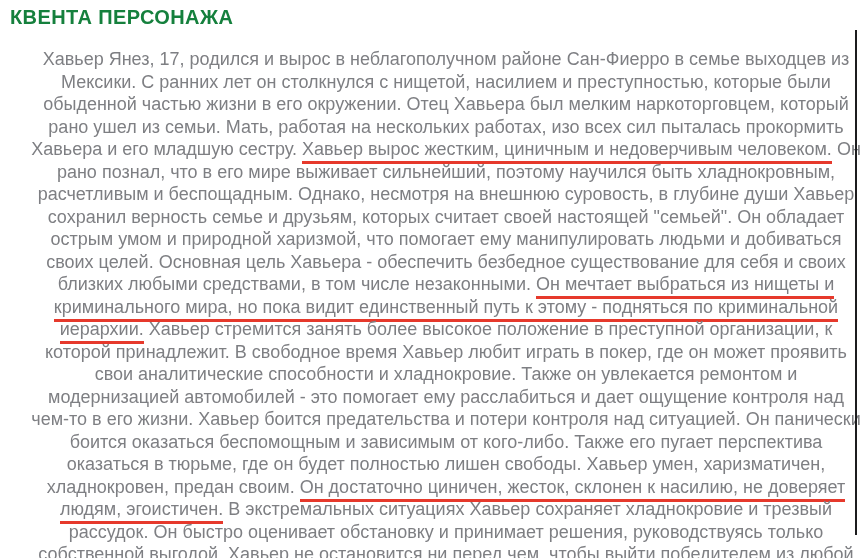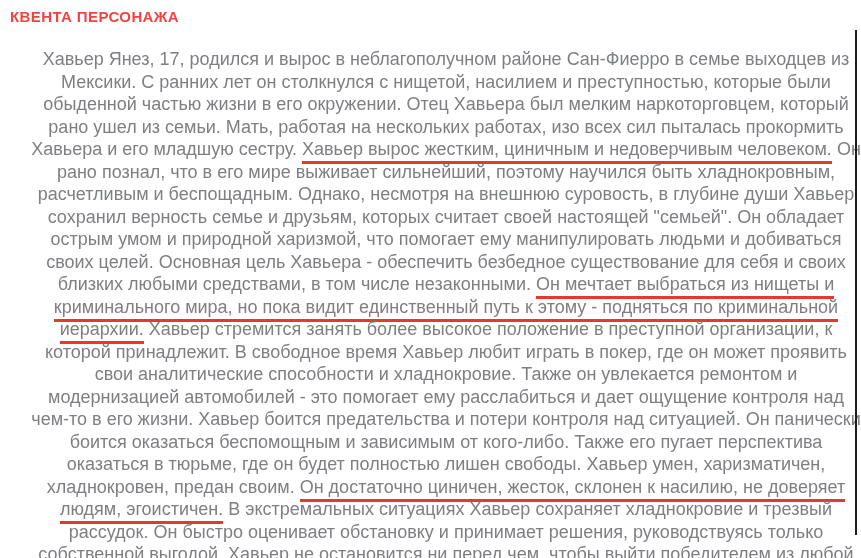--- a/index.html
+++ b/index.html
@@ -10,25 +10,25 @@
   .page {
     position: relative;
     width: 861px;
     height: 558px;
     background: #ffffff;
     overflow: hidden;
     font-family: "Liberation Sans", sans-serif;
   }
   .title {
     margin: 6px 0 0 10px;
-    font-size: 15px;
+    font-size: 20px;
     line-height: 22px;
     font-weight: 700;
     letter-spacing: 0.4px;
-    color: #ef4444;
+    color: #15803d;
     text-transform: uppercase;
   }
   .body-text {
     margin: 20px 10px 0 28px;
     width: 836px;
     font-size: 18px;
     line-height: 22.5px;
     color: #7e7f83;
     text-align: center;
   }

